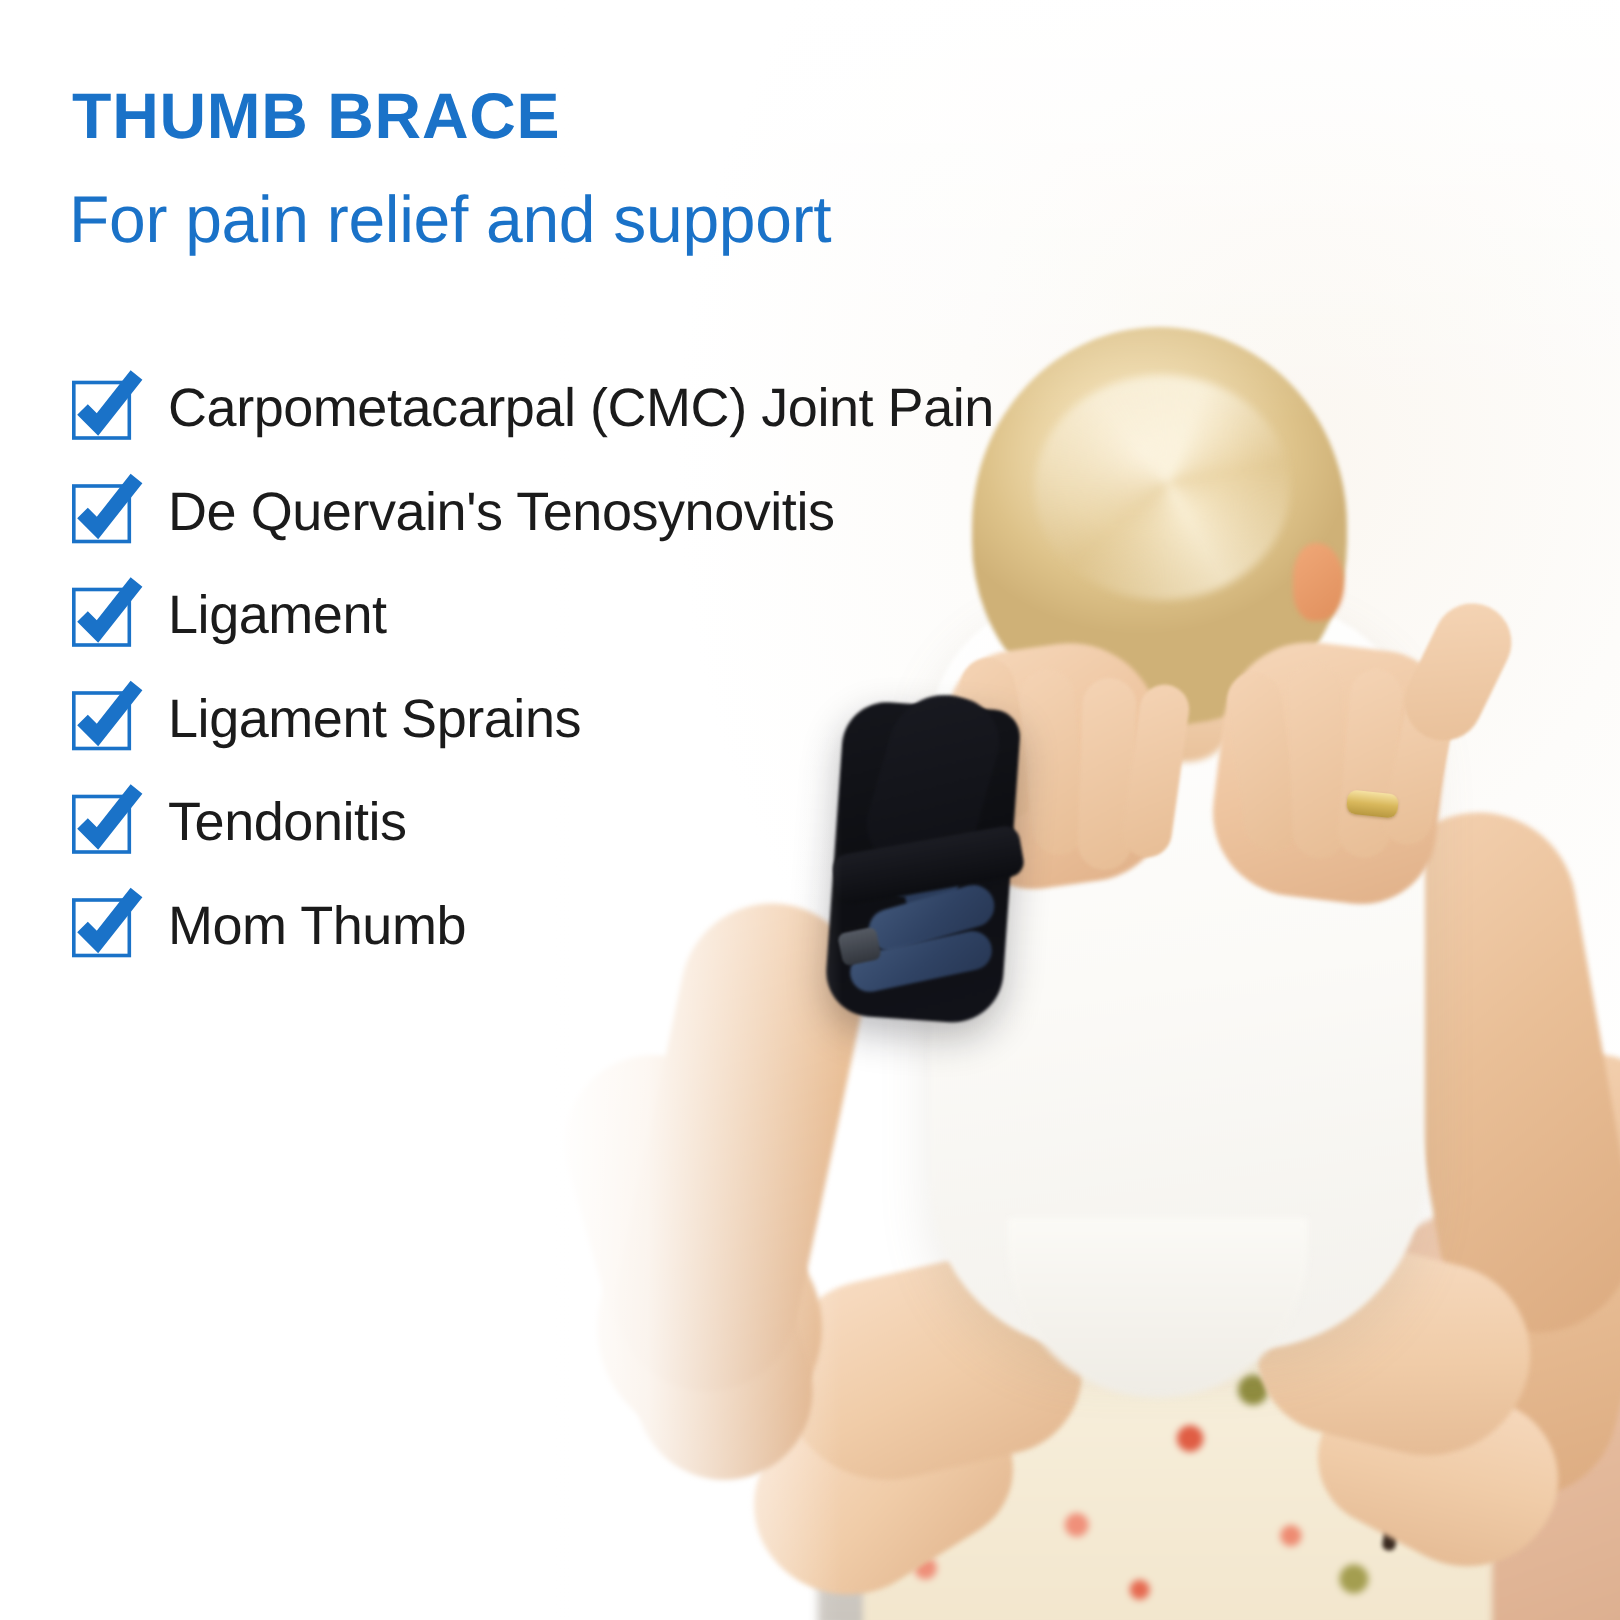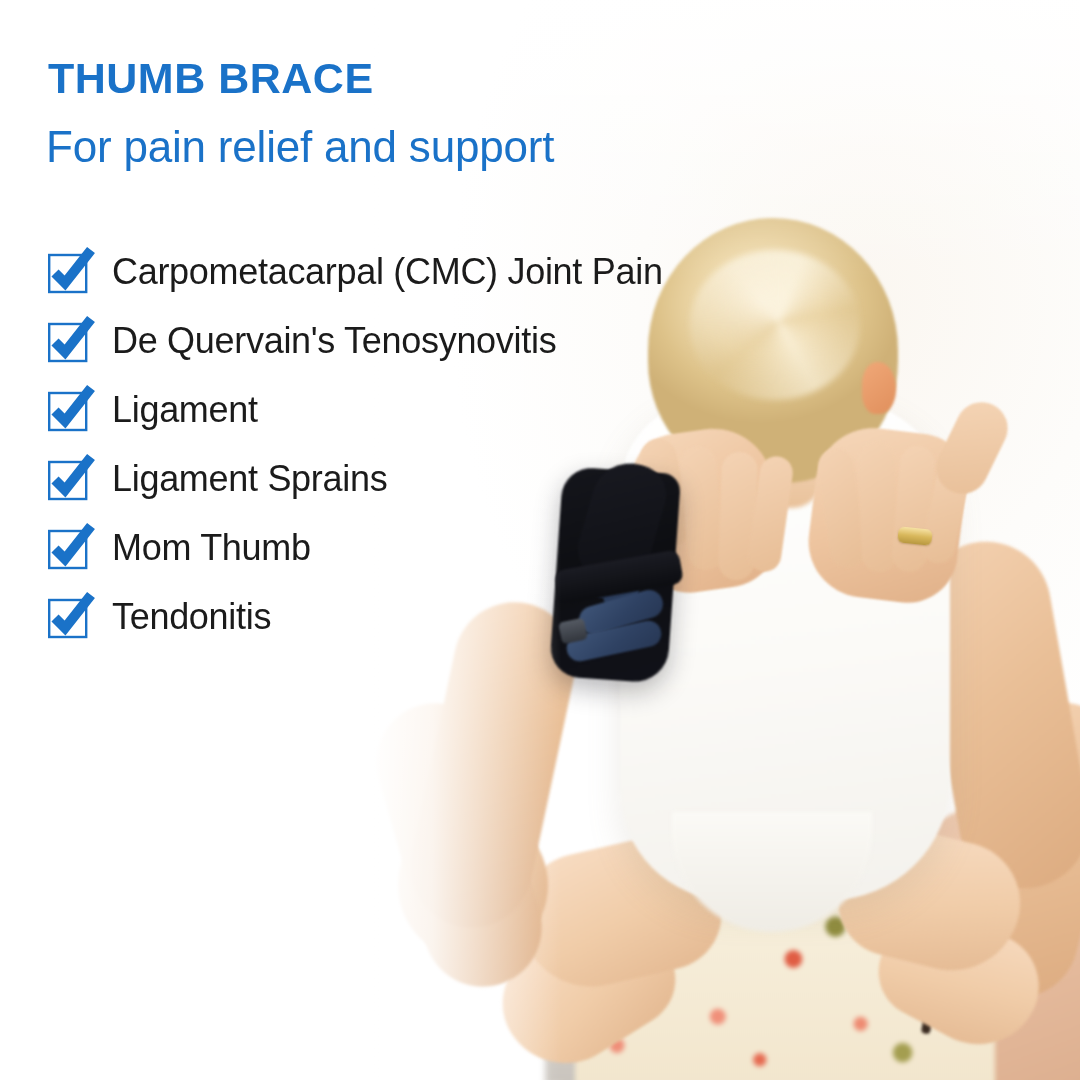--- a/index.html
+++ b/index.html
@@ -472,28 +472,28 @@
     <span class="item-label">Ligament Sprains</span>
   </div>
 
   <div class="check-row">
     <span class="checkbox">
       <svg width="44" height="44" viewBox="0 0 44 44" aria-hidden="true">
         <rect x="1.2" y="6" width="37" height="37" fill="none" stroke="#1a72c8" stroke-width="2.4"></rect>
         <path d="M7 24 L17 34 L43 1" fill="none" stroke="#1a72c8" stroke-width="10" stroke-linecap="butt" stroke-linejoin="miter"></path>
       </svg>
     </span>
+    <span class="item-label">Tendonitis</span>
+  </div>
+
+  <div class="check-row">
+    <span class="checkbox">
+      <svg width="44" height="44" viewBox="0 0 44 44" aria-hidden="true">
+        <rect x="1.2" y="6" width="37" height="37" fill="none" stroke="#1a72c8" stroke-width="2.4"></rect>
+        <path d="M7 24 L17 34 L43 1" fill="none" stroke="#1a72c8" stroke-width="10" stroke-linecap="butt" stroke-linejoin="miter"></path>
+      </svg>
+    </span>
     <span class="item-label">Mom Thumb</span>
   </div>
-
-  <div class="check-row">
-    <span class="checkbox">
-      <svg width="44" height="44" viewBox="0 0 44 44" aria-hidden="true">
-        <rect x="1.2" y="6" width="37" height="37" fill="none" stroke="#1a72c8" stroke-width="2.4"></rect>
-        <path d="M7 24 L17 34 L43 1" fill="none" stroke="#1a72c8" stroke-width="10" stroke-linecap="butt" stroke-linejoin="miter"></path>
-      </svg>
-    </span>
-    <span class="item-label">Tendonitis</span>
-  </div>
 </div>
 
   </div>
 </div>
 
 </body></html>

